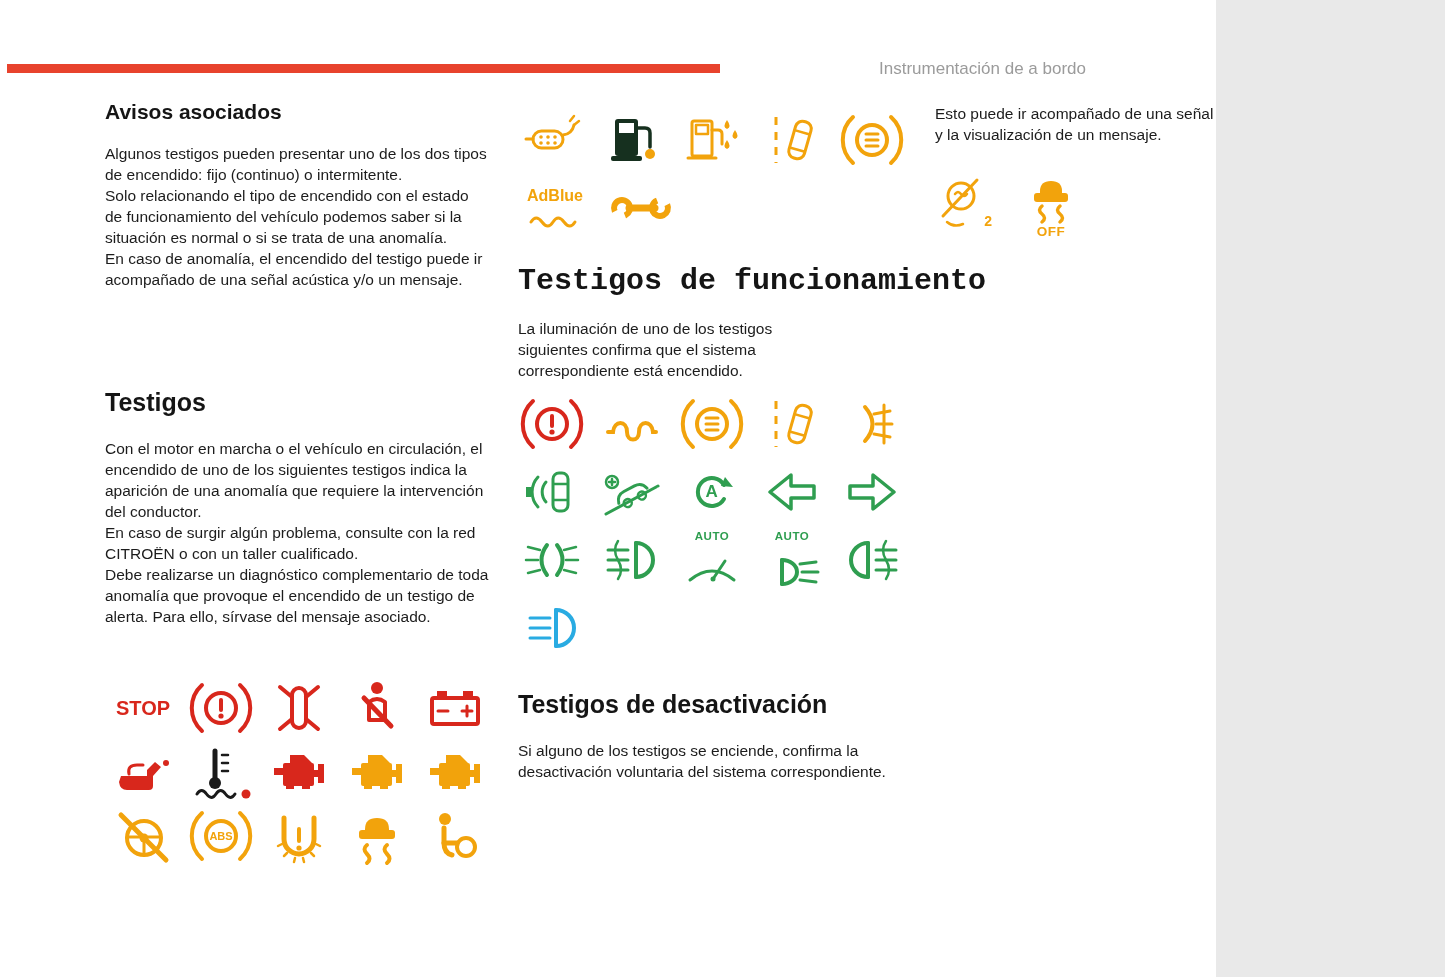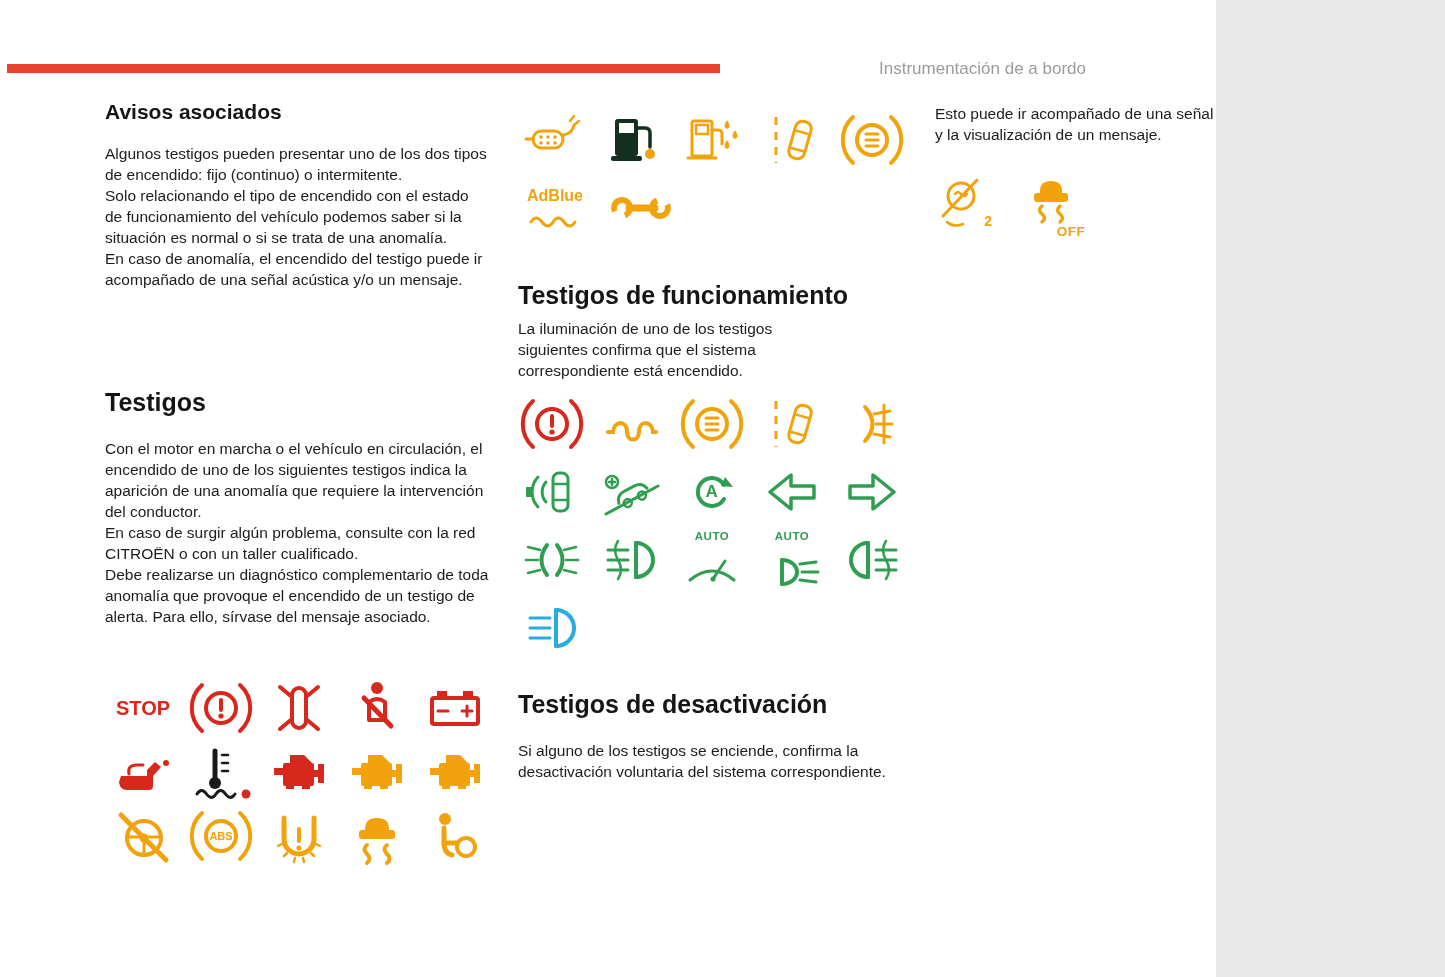--- a/index.html
+++ b/index.html
@@ -5,21 +5,21 @@
   html,body{margin:0;padding:0;background:#e9e9e9;}
   .page{position:relative;width:1216px;height:977px;background:#ffffff;overflow:hidden;
         font-family:"Liberation Sans",sans-serif;color:#1c1c1c;}
   .topbar{position:absolute;left:7px;top:64px;width:713px;height:9px;background:#e8432d;}
   .header-title{position:absolute;top:59px;right:130px;font-size:17px;color:#9b9b9b;}
   .chapter-num{position:absolute;left:1342px;top:76px;font-size:92px;font-weight:700;
                color:#e8432d;line-height:1;}
   .h{position:absolute;margin:0;color:#151515;font-weight:700;}
   .h-avisos{left:105px;top:100px;font-size:21px;}
   .h-testigos{left:105px;top:388px;font-size:25px;text-align:center;}
-  .h-func{left:518px;top:281px;font-size:25px;}
+  .h-func{left:518px;top:264px;font-size:30px;font-family:Liberation Mono, monospace;}
   .h-deact{left:518px;top:690px;font-size:25px;}
   .body{position:absolute;font-size:15.5px;line-height:21px;color:#1c1c1c;}
   .body p{margin:0;}
   .b-avisos{left:105px;top:143px;width:382px;}
   .b-testigos{left:105px;top:438px;width:388px;}
   .b-func{left:518px;top:318px;width:305px;}
   .b-deact{left:518px;top:740px;width:390px;}
   .b-right{left:935px;top:103px;width:340px;}
   .icon-grid{position:absolute;display:grid;justify-items:center;align-items:center;}
   .g-left{left:104px;top:676px;grid-template-columns:repeat(5,78px);row-gap:0;}
@@ -27,21 +27,21 @@
   .g-adblue{left:512px;top:176px;grid-template-columns:repeat(2,86px);}
   .g-func{left:512px;top:392px;grid-template-columns:repeat(5,80px);row-gap:4px;}
   .g-right{left:922px;top:172px;grid-template-columns:repeat(2,86px);}
   .icon-cell{position:relative;width:64px;height:64px;}
   .ic{position:absolute;left:0;top:0;width:64px;height:64px;display:block;}
   .lab{position:absolute;font-weight:700;line-height:1;color:currentColor;white-space:nowrap;}
   .lab.stop{font-size:20px;top:50%;left:50%;transform:translate(-50%,-50%);}
   .lab.abs{font-size:11px;top:50%;left:50%;transform:translate(-50%,-50%);}
   .lab.a{font-size:17px;top:50%;left:50%;transform:translate(-52%,-55%);}
   .lab.auto{font-size:11.5px;top:3px;left:50%;transform:translateX(-50%);letter-spacing:.5px;}
-  .lab.off{font-size:13.5px;bottom:-2px;left:50%;transform:translateX(-50%);letter-spacing:.5px;margin-left:20px;}
+  .lab.off{font-size:13.5px;bottom:-2px;left:50%;transform:translateX(-50%);letter-spacing:.5px;}
   .lab.sub{font-size:14px;right:5px;bottom:8px;}
   .lab.adblue{font-size:16px;top:12px;left:50%;transform:translateX(-50%);}
   .page-num{position:absolute;left:1391px;top:908px;font-size:16.5px;font-weight:700;color:#222;}
   .defs-hidden{position:absolute;width:0;height:0;overflow:hidden;}
 </style>
 </head>
 <body>
 
 <div class="page">
 

